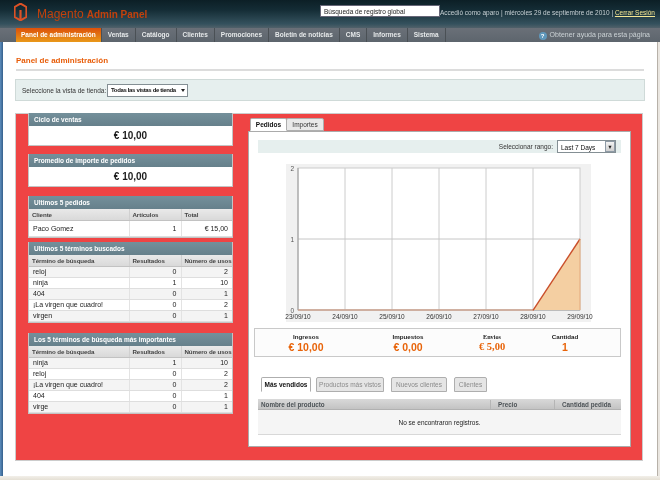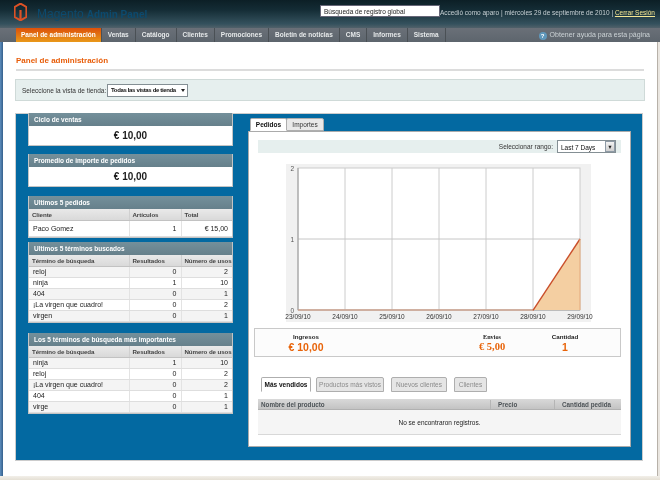--- a/index.html
+++ b/index.html
@@ -4,21 +4,21 @@
 <style>
 * { margin:0; padding:0; box-sizing:border-box; }
 html,body { width:660px; height:480px; overflow:hidden; }
 body { background:#eae6e0; font-family:"Liberation Sans", sans-serif; position:relative; }
 .abs { position:absolute; }
 
 
 #hdr { left:0; top:0; width:660px; height:28px;
   background:linear-gradient(#0c1f26 0%, #142c35 35%, #34515d 85%, #50616a 100%); }
 #logo { left:14px; top:3px; }
-#brand { left:37px; top:7px; color:#0c4a6e; font-size:12px; font-weight:normal; }
+#brand { left:37px; top:7px; color:#c2410c; font-size:12px; font-weight:normal; }
 #brand .ap { font-size:10px; font-weight:bold; margin-left:3px; }
 #srch { left:320px; top:5px; width:120px; height:12px; background:#fff; border:1px solid #667;
   font-size:6.5px; color:#222; padding:2px 3px; }
 #hright { right:5px; top:9px; color:#c7d0d4; font-size:6.5px; }
 #hright a { color:#f5e793; text-decoration:underline; }
 
 
 #nav { left:0; top:28px; width:660px; height:14px; background:linear-gradient(#6a7078,#5d656d); }
 #nav .tab { float:left; height:14px; line-height:14px; padding:0 6px; color:#e6e9ea;
   font-size:6.5px; font-weight:bold; border-right:1px solid #4a5055; }
@@ -40,21 +40,21 @@
 #switcher .lbl { position:absolute; left:6px; top:7px; font-size:6.5px; color:#333; }
 .sel { position:absolute; background:#fff; border:1px solid #848f94; font-size:6.5px; color:#111; overflow:hidden; }
 .sel .txt { position:absolute; left:3px; top:2px; font-weight:bold; white-space:nowrap; letter-spacing:-0.1px; }
 .sel .btn { position:absolute; right:0; top:0; bottom:0; width:10px; background:linear-gradient(#f3f3f3,#cfcfcf);
   border:1px solid #8e9aa5; text-align:center; color:#222; font-size:5.5px; line-height:10px; }
 .sel .arr { position:absolute; right:2px; top:4px; width:0; height:0;
   border-left:2.5px solid transparent; border-right:2.5px solid transparent; border-top:3.5px solid #222; }
 #sw-sel { left:91px; top:4px; width:81px; height:13px; }
 
 
-#dash { left:15px; top:113px; width:628px; height:348px; border:1px solid #cccccc; background:#0369a1; }
+#dash { left:15px; top:113px; width:628px; height:348px; border:1px solid #cccccc; background:#ef4444; }
 
 
 .lbox { position:absolute; left:12px; width:205px; border:1px solid #c4c4c4; border-top:none; background:#fff; }
 .lbox .bh { height:13px; background:linear-gradient(#74909b,#66808b); color:#fff; font-size:6.5px;
   font-weight:bold; line-height:13px; padding-left:5px; white-space:nowrap; }
 .bigval { height:19px; line-height:19px; text-align:center; font-size:10px; font-weight:bold; color:#1c1c1c; }
 table.g { border-collapse:collapse; width:100%; table-layout:fixed; }
 table.g th { height:11px; letter-spacing:-0.1px; background:linear-gradient(#e9e9e9,#d9d9d9); color:#444; font-size:6.2px; font-weight:bold;
   text-align:left; padding:0 0 0 3px; border-bottom:1px solid #c2c2c2; border-right:1px solid #d0d0d0;
   overflow:hidden; white-space:nowrap; }
@@ -284,20 +284,24 @@
       <text x="200" y="155" font-size="6.5" fill="#333" text-anchor="middle">27/09/10</text>
       <text x="247" y="155" font-size="6.5" fill="#333" text-anchor="middle">28/09/10</text>
       <text x="294" y="155" font-size="6.5" fill="#333" text-anchor="middle">29/09/10</text>
     </svg>
 
     <div id="stats">
       <div class="c" style="left:0; width:102px;">
           <b>Ingresos</b>
           <span>€ 10,00</span>
         </div>
+      <div class="c" style="left:102px; width:102px;">
+          <b>Impuestos</b>
+          <span>€ 0,00</span>
+        </div>
       <div class="c" style="left:204px; width:66px;font-family:Liberation Serif, serif;">
           <b>Envios</b>
           <span>€ 5,00</span>
         </div>
       <div class="c" style="left:270px; width:80px;">
           <b>Cantidad</b>
           <span>1</span>
         </div>
     </div>
 

